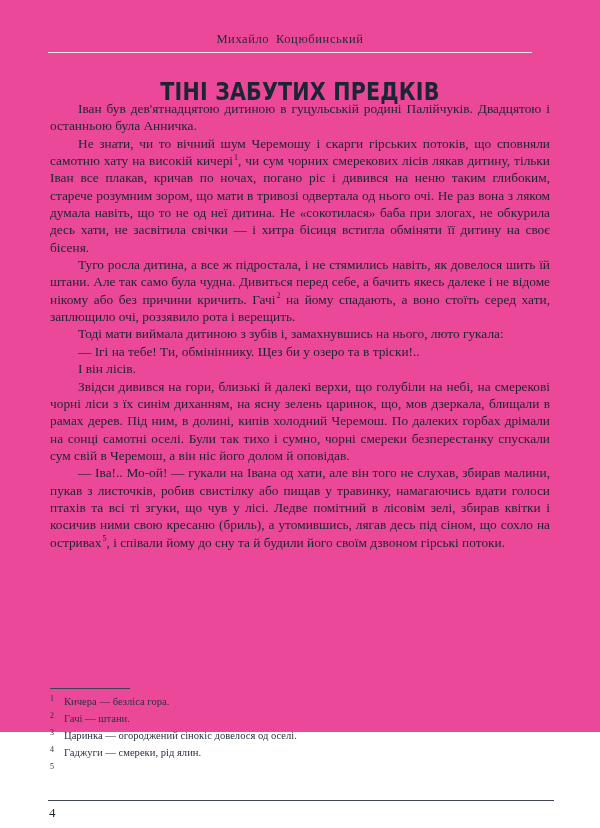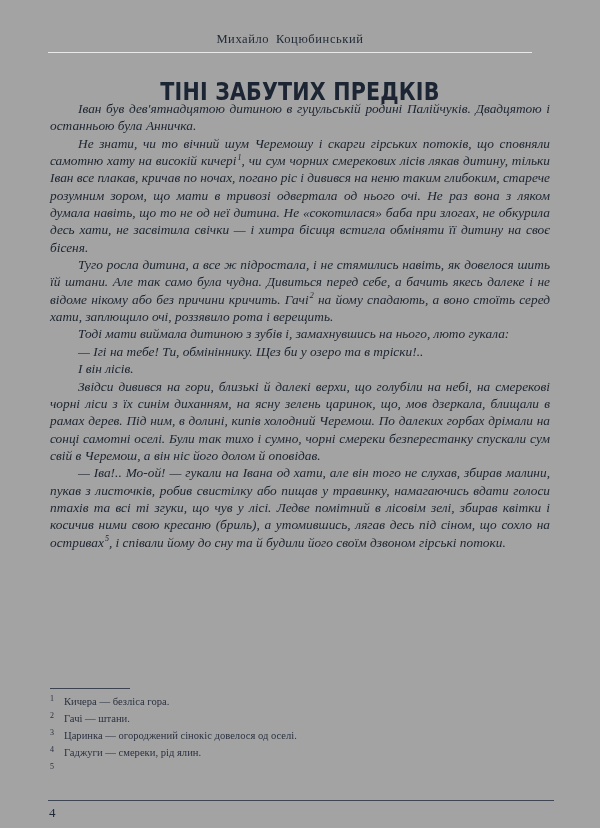--- a/index.html
+++ b/index.html
@@ -11,23 +11,23 @@
     width: 600px;
     height: 828px;
     font-family: "Liberation Serif", "DejaVu Serif", serif;
     color: #1b2430;
     overflow: hidden;
   }
 
   .page {
     position: relative;
     width: 600px;
-    height: 828px;
+    height: 732px;
     box-sizing: border-box;
-    background: #a3a3a3;
+    background: #ec4899;
   }
 
   
   .running-head {
     position: absolute;
     left: 48px;
     right: 68px;
     top: 32px;
     text-align: center;
     font-family: "Liberation Serif", "DejaVu Serif", serif;
@@ -66,21 +66,20 @@
     position: absolute;
     left: 50px;
     top: 100px;
     width: 500px;
     font-size: 13.35px;
     line-height: 17.35px;
     text-align: justify;
     text-justify: inter-word;
     color: #1b2430;
     hyphens: manual;
-    font-style: italic;
   }
   .body-text p {
     margin: 0;
     text-indent: 28px;
   }
   sup.fn {
     font-size: 8px;
     vertical-align: super;
     line-height: 0;
     padding-left: 1px;

